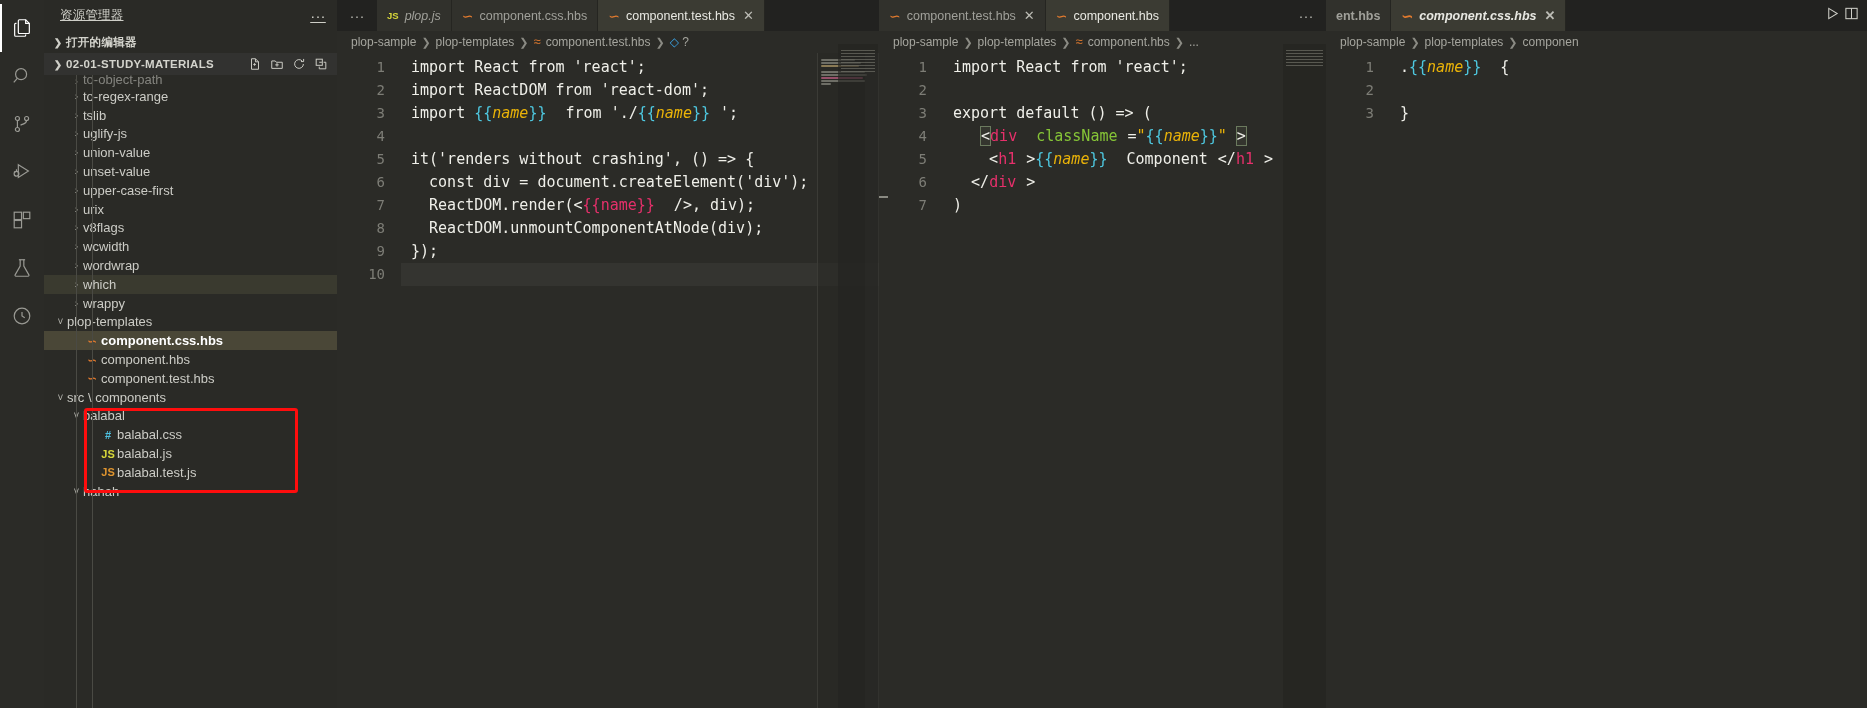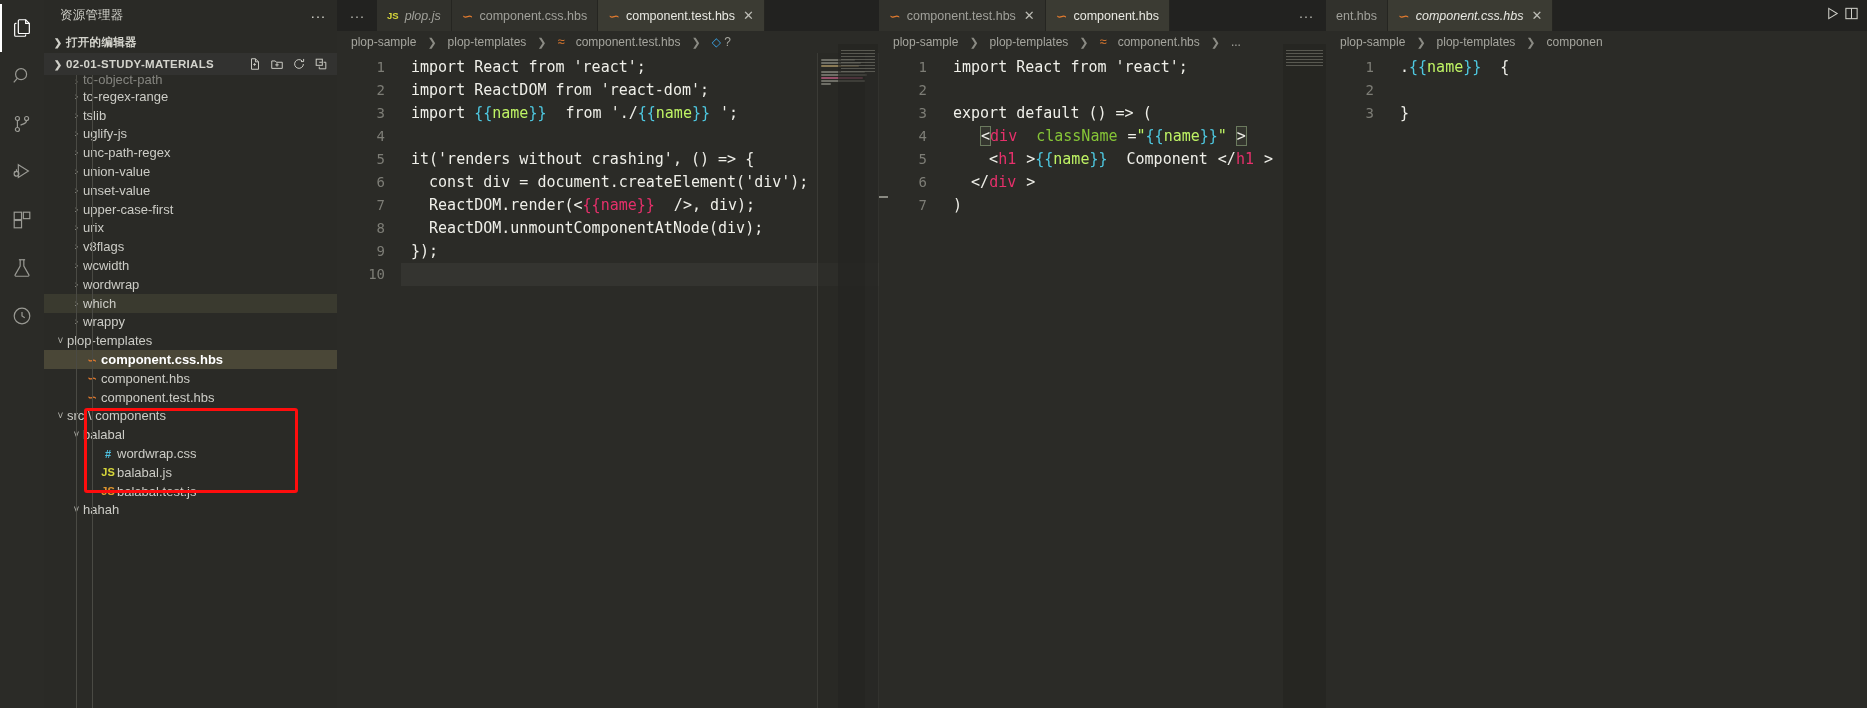--- a/index.html
+++ b/index.html
@@ -34,21 +34,21 @@
   
   .sidebar {
     width: 293px; flex: 0 0 293px;
     background: #2a2a26;
     display: flex; flex-direction: column;
     position: relative; overflow: hidden;
   }
   .sidebar-header {
     height: 31px; display: flex; align-items: center;
     padding: 0 8px 0 16px;
-    font-size: 12.5px; color: #cfcfc8; letter-spacing: .2px;
+    font-size: 12.5px; color: #cfcfc8; letter-spacing: .2px; text-decoration: underline;
   }
   .sidebar-header .title { flex: 1; }
   .sidebar-dots {
     width: 22px; height: 22px; display: flex; align-items: center; justify-content: center;
     color: #cfcfc8; font-size: 15px; line-height: 1;
   }
   .section-row {
     height: 22px; display: flex; align-items: center;
     padding-left: 6px; font-size: 11.5px; font-weight: bold;
     color: #d4d4cd; letter-spacing: .3px;
@@ -135,21 +135,21 @@
   .tab.preview .tab-label { font-style: italic; }
   .tab .tab-icon { font-size: 14px; line-height: 6px; color: #e07a2f; }
   .tab .tab-icon.js { color: #d7d73a; font-size: 9.5px; font-weight: bold; line-height: normal;}
   .tab .tab-close { font-size: 13px; color: #bdbdb6; margin-left: 2px; }
   .tab-spacer { flex: 1 1 auto; background: #222220; }
   .tabbar-actions { display: flex; align-items: center; gap: 4px; padding: 0 8px; background:#222220; color: #cfcfc8;}
 
   .breadcrumb {
     height: 22px; flex: 0 0 22px;
     display: flex; align-items: center;
-    padding-left: 14px; gap: 11px;
+    padding-left: 14px; gap: 5px;
     font-size: 12px; color: #a5a59e;
     background: #2b2b27;
     white-space: nowrap; overflow: hidden;
   }
   .breadcrumb .sep { color: #8b8b84; font-size: 11px; }
   .breadcrumb .bc-hbs { color: #e07a2f; font-size: 13px; line-height: 6px; }
   .breadcrumb .bc-sym { color: #3aa0e0; font-size: 12px; }
 
   .code-wrap {
     flex: 1 1 auto; position: relative; display: flex;
@@ -169,21 +169,21 @@
     font-size: 15px; line-height: 23px;
     color: #efefe9; white-space: pre; overflow: hidden;
     position: relative;
   }
   .code .ln { height: 23px; position: relative; }
   .cur-line {
     position: absolute; left: 0; right: 0; height: 23px;
     background: #343430;
   }
   .t-brace { color: #4ec8e0; }
-  .t-name  { color: #bef264; }
+  .t-name  { color: #eab308; font-style: italic; }
   .t-pink  { color: #e6306b; }
   .t-tag   { color: #e6306b; }
   .t-attr  { color: #86c537; }
   .t-white { color: #efefe9; margin-left: 10px; }
   .bracket-match {
     outline: 1px solid #6b7a5e; background: rgba(120,130,100,.12);
   }
 
   
   .minimap {
@@ -334,25 +334,20 @@
           <span class="lbl">tslib</span>
         </div>
         <div class="tree-row">
           <span style="display:inline-block;width:26px"></span>
           <span class="twisty">›</span>
           <span class="lbl">uglify-js</span>
         </div>
         <div class="tree-row">
           <span style="display:inline-block;width:26px"></span>
           <span class="twisty">›</span>
-          <span class="lbl">unc-path-regex</span>
-        </div>
-        <div class="tree-row">
-          <span style="display:inline-block;width:26px"></span>
-          <span class="twisty">›</span>
           <span class="lbl">union-value</span>
         </div>
         <div class="tree-row">
           <span style="display:inline-block;width:26px"></span>
           <span class="twisty">›</span>
           <span class="lbl">unset-value</span>
         </div>
         <div class="tree-row">
           <span style="display:inline-block;width:26px"></span>
           <span class="twisty">›</span>
@@ -418,21 +413,21 @@
         </div>
         <div class="tree-row">
           <span style="display:inline-block;width:26px"></span>
           <span class="twisty">˅</span>
           <span class="lbl">balabal</span>
         </div>
         <div class="tree-row">
           <span style="display:inline-block;width:42px"></span>
           <span class="twisty"></span>
           <span class="ficon icon-css">#</span>
-          <span class="lbl">wordwrap.css</span>
+          <span class="lbl">balabal.css</span>
         </div>
         <div class="tree-row">
           <span style="display:inline-block;width:42px"></span>
           <span class="twisty"></span>
           <span class="ficon icon-js">JS</span>
           <span class="lbl">balabal.js</span>
         </div>
         <div class="tree-row">
           <span style="display:inline-block;width:42px"></span>
           <span class="twisty"></span>
@@ -550,21 +545,21 @@
             <div>5</div>
             <div>6</div>
             <div>7</div>
           </div>
         <div class="code" id="code2"><div class="ln"><span class="t-white">import React from 'react';</span></div><div class="ln">&nbsp;</div><div class="ln"><span class="t-white">export default () =&gt; (</span></div><div class="ln"><span class="t-white">  </span><span class="t-white bracket-match">&lt;</span><span class="t-tag">div</span><span class="t-white"> </span><span class="t-attr">className</span><span class="t-white">=</span><span class="t-name">"</span><span class="t-brace">{{</span><span class="t-name">name</span><span class="t-brace">}}</span><span class="t-name">"</span><span class="t-white bracket-match">&gt;</span></div><div class="ln"><span class="t-white">    &lt;</span><span class="t-tag">h1</span><span class="t-white">&gt;</span><span class="t-brace">{{</span><span class="t-name">name</span><span class="t-brace">}}</span><span class="t-white"> Component</span><span class="t-white">&lt;/</span><span class="t-tag">h1</span><span class="t-white">&gt;</span></div><div class="ln"><span class="t-white">  &lt;/</span><span class="t-tag">div</span><span class="t-white">&gt;</span></div><div class="ln"><span class="t-white">)</span></div></div>
       </div>
     </div>
 
     <div class="egroup g3">
       <div class="tabbar">
-        <div id="tabs3" style="display:flex;">
+        <div id="tabs3" style="display:flex;font-weight:bold;">
             <div class="tab">
               <span class="tab-label">ent.hbs</span>
             </div>
             <div class="tab active preview">
               <span class="tab-icon">∽</span>
               <span class="tab-label">component.css.hbs</span>
               <span class="tab-close">✕</span>
             </div>
           </div>
         <div class="tab-spacer"></div>

